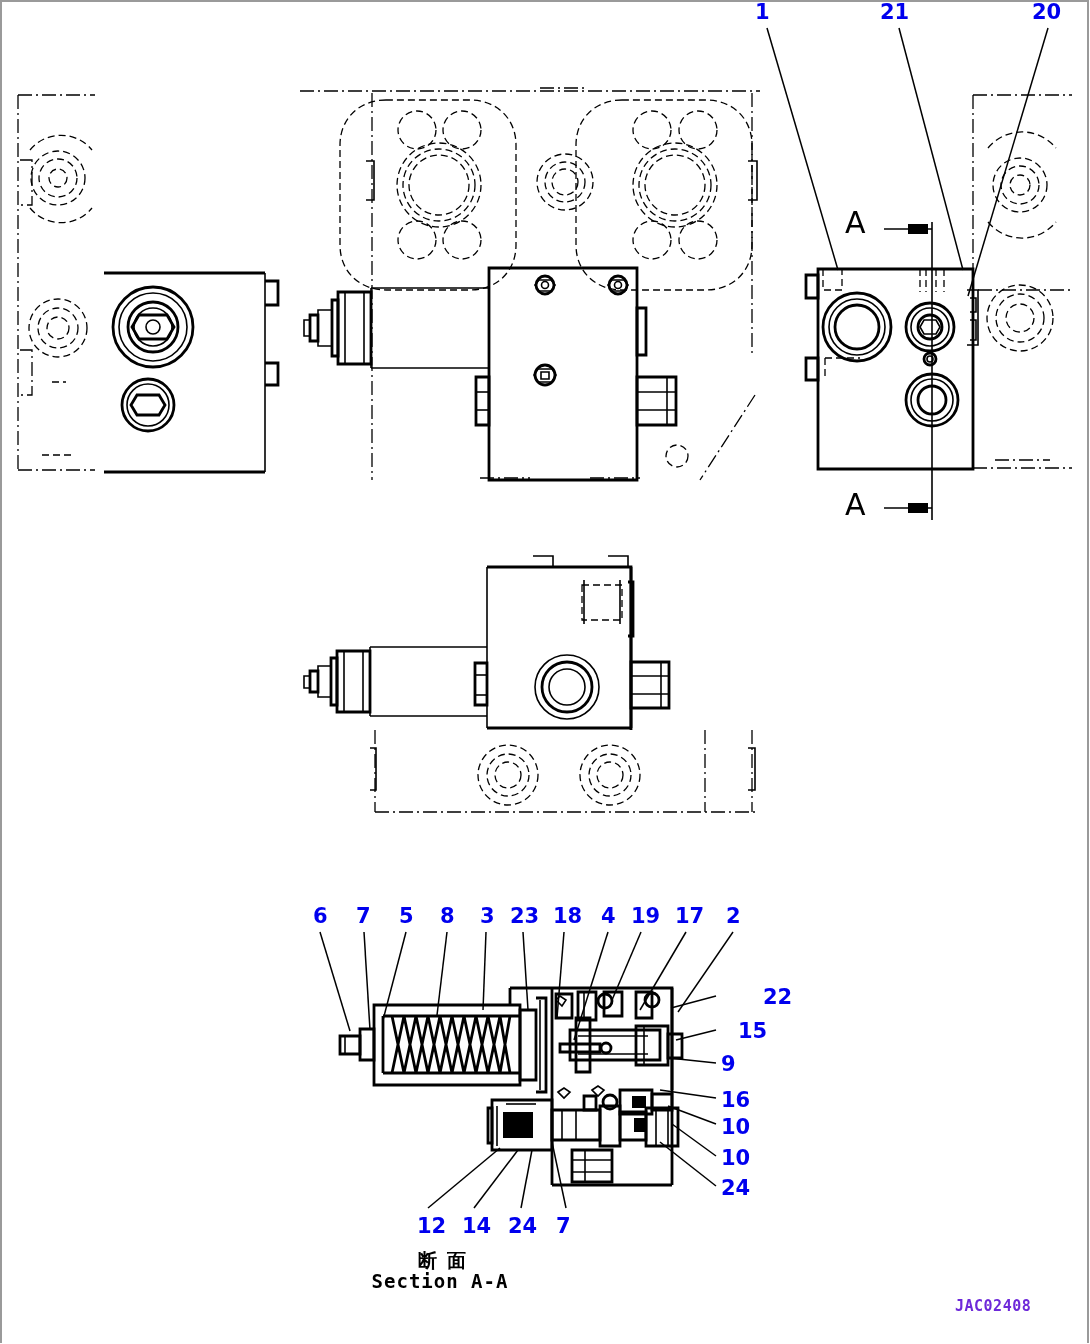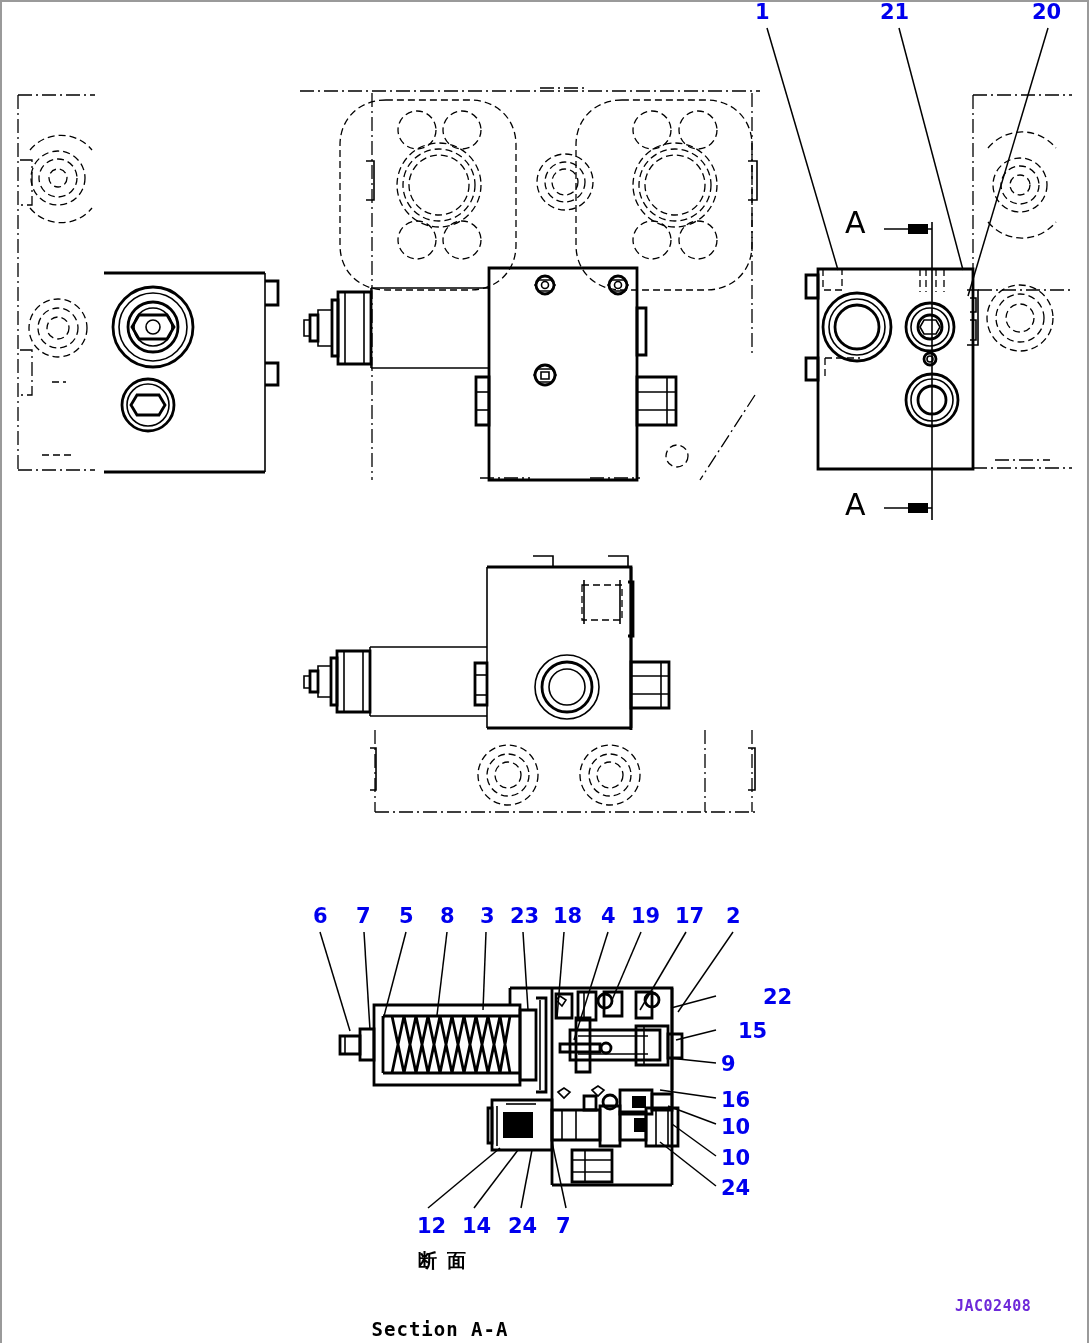--- a/index.html
+++ b/index.html
@@ -449,18 +449,18 @@
   <div class="callout" style="left:721px;top:1117px;">10</div>
   <div class="callout" style="left:721px;top:1148px;">10</div>
   <div class="callout" style="left:721px;top:1178px;">24</div>
 
   <div class="callout" style="left:417px;top:1216px;">12</div>
   <div class="callout" style="left:462px;top:1216px;text-align:right;">14</div>
   <div class="callout" style="left:508px;top:1216px;">24</div>
   <div class="callout" style="left:556px;top:1216px;">7</div>
 
   <div class="secttl" id="sec-jp" style="left:0;top:1248px;width:894px;">断面</div>
-  <div class="secttl" id="sec-en" style="left:0;top:1318px;width:880px;">Section A-A</div>
+  <div class="secttl" id="sec-en" style="left:0;top:1270px;width:880px;">Section A-A</div>
 
   <div id="watermark" style="left:955px;top:1297px;">JAC02408</div>
 
   <div id="frame"></div>
 </div>
 
 </body></html>

